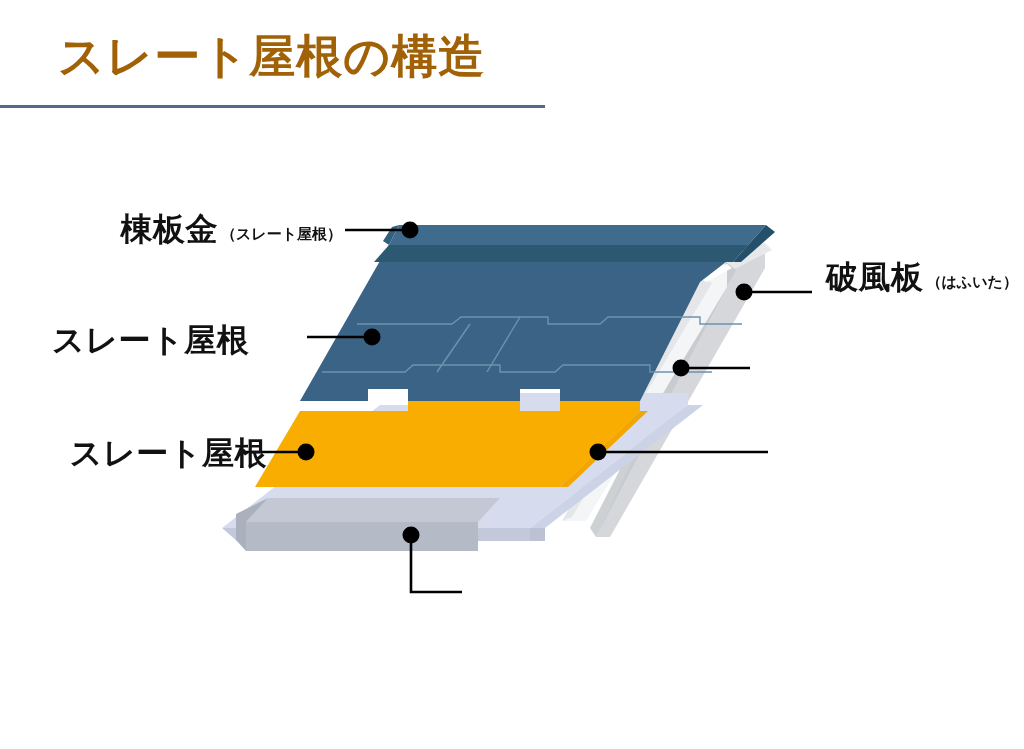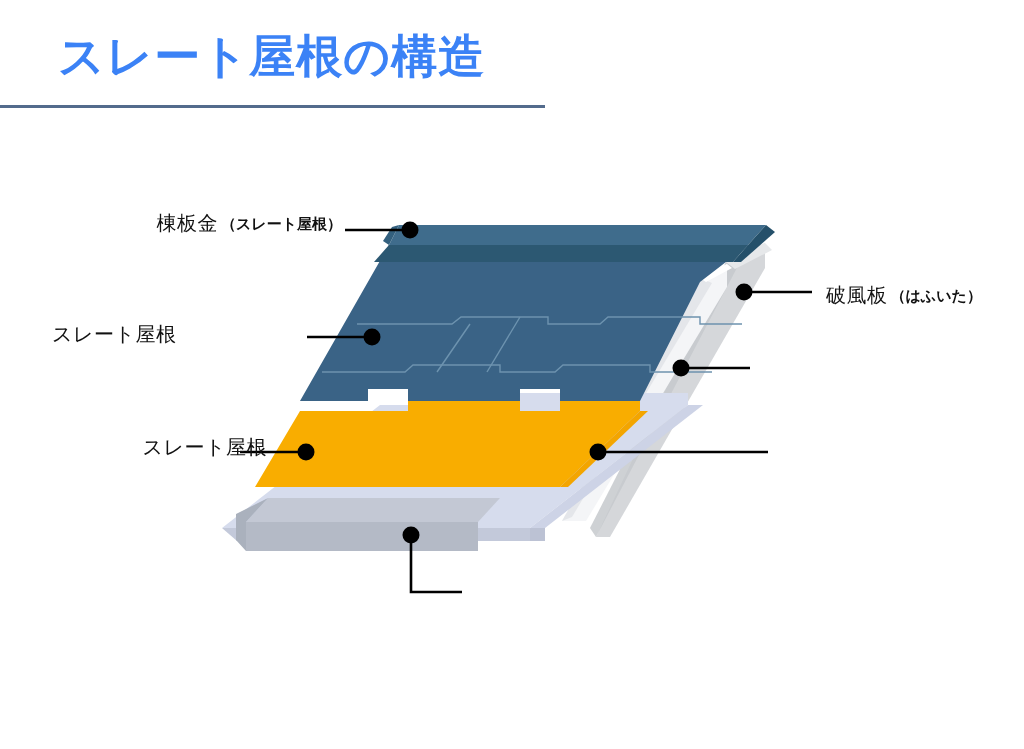--- a/index.html
+++ b/index.html
@@ -28,21 +28,21 @@
   #page-title {
     position: absolute;
     left: 58px;
     top: 0;
     margin: 0;
     font-family: "Liberation Serif", "DejaVu Serif", serif;
     font-weight: 700;
     font-size: 46px;
     line-height: 66px;
     letter-spacing: 1px;
-    color: #3b82f6;
+    color: #a16207;
     white-space: nowrap;
   }
   #title-rule {
     position: absolute;
     left: 0;
     top: 81px;
     width: 545px;
     height: 3px;
     background: #536b8c;
   }
@@ -66,43 +66,43 @@
 
   
   .callout {
     position: absolute;
     display: flex;
     align-items: baseline;
     white-space: nowrap;
     line-height: 1;
   }
   .callout .term {
-    font-weight: 400;
-    font-size: 20px;
+    font-weight: 700;
+    font-size: 32px;
     letter-spacing: 0.5px;
     color: #111111;
   }
   .callout .kana {
     font-weight: 700;
     font-size: 15px;
     color: #111111;
     margin-left: 3px;
     position: relative;
     top: -1px;
   }
   .callout.right-side { justify-content: flex-start; }
   .callout.left-side  { justify-content: flex-end; }
 
   
   #label-munebankin { left: 62px;  top: 213px; width: 280px; justify-content: flex-end; }
   #label-slate      { left: 52px;  top: 324px; width: 260px; justify-content: flex-start; }
   #label-roofing    { left: 20px;  top: 437px; width: 250px; justify-content: flex-end; }
 
   
-  #label-hafuita    { left: 826px; top: 285px; }
+  #label-hafuita    { left: 826px; top: 261px; }
   #label-keraba     { left: 764px; top: 354px; }
   #label-nojiita    { left: 782px; top: 439px; }
 
   
   #label-hanakakushi{ left: 474px; top: 578px; }
 </style>
 </head>
 <body>
 
 <div id="title-block">

